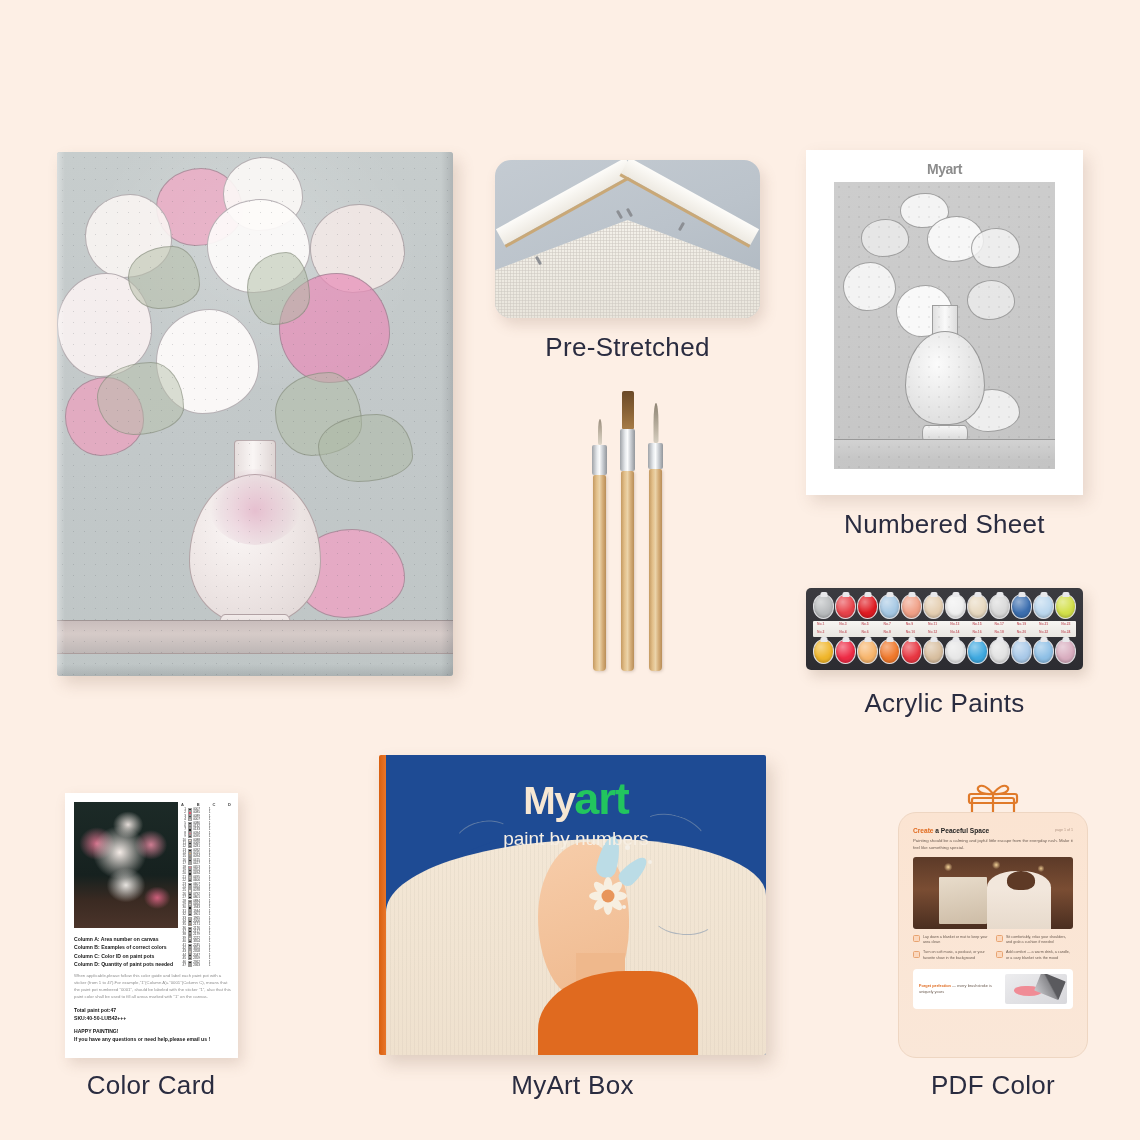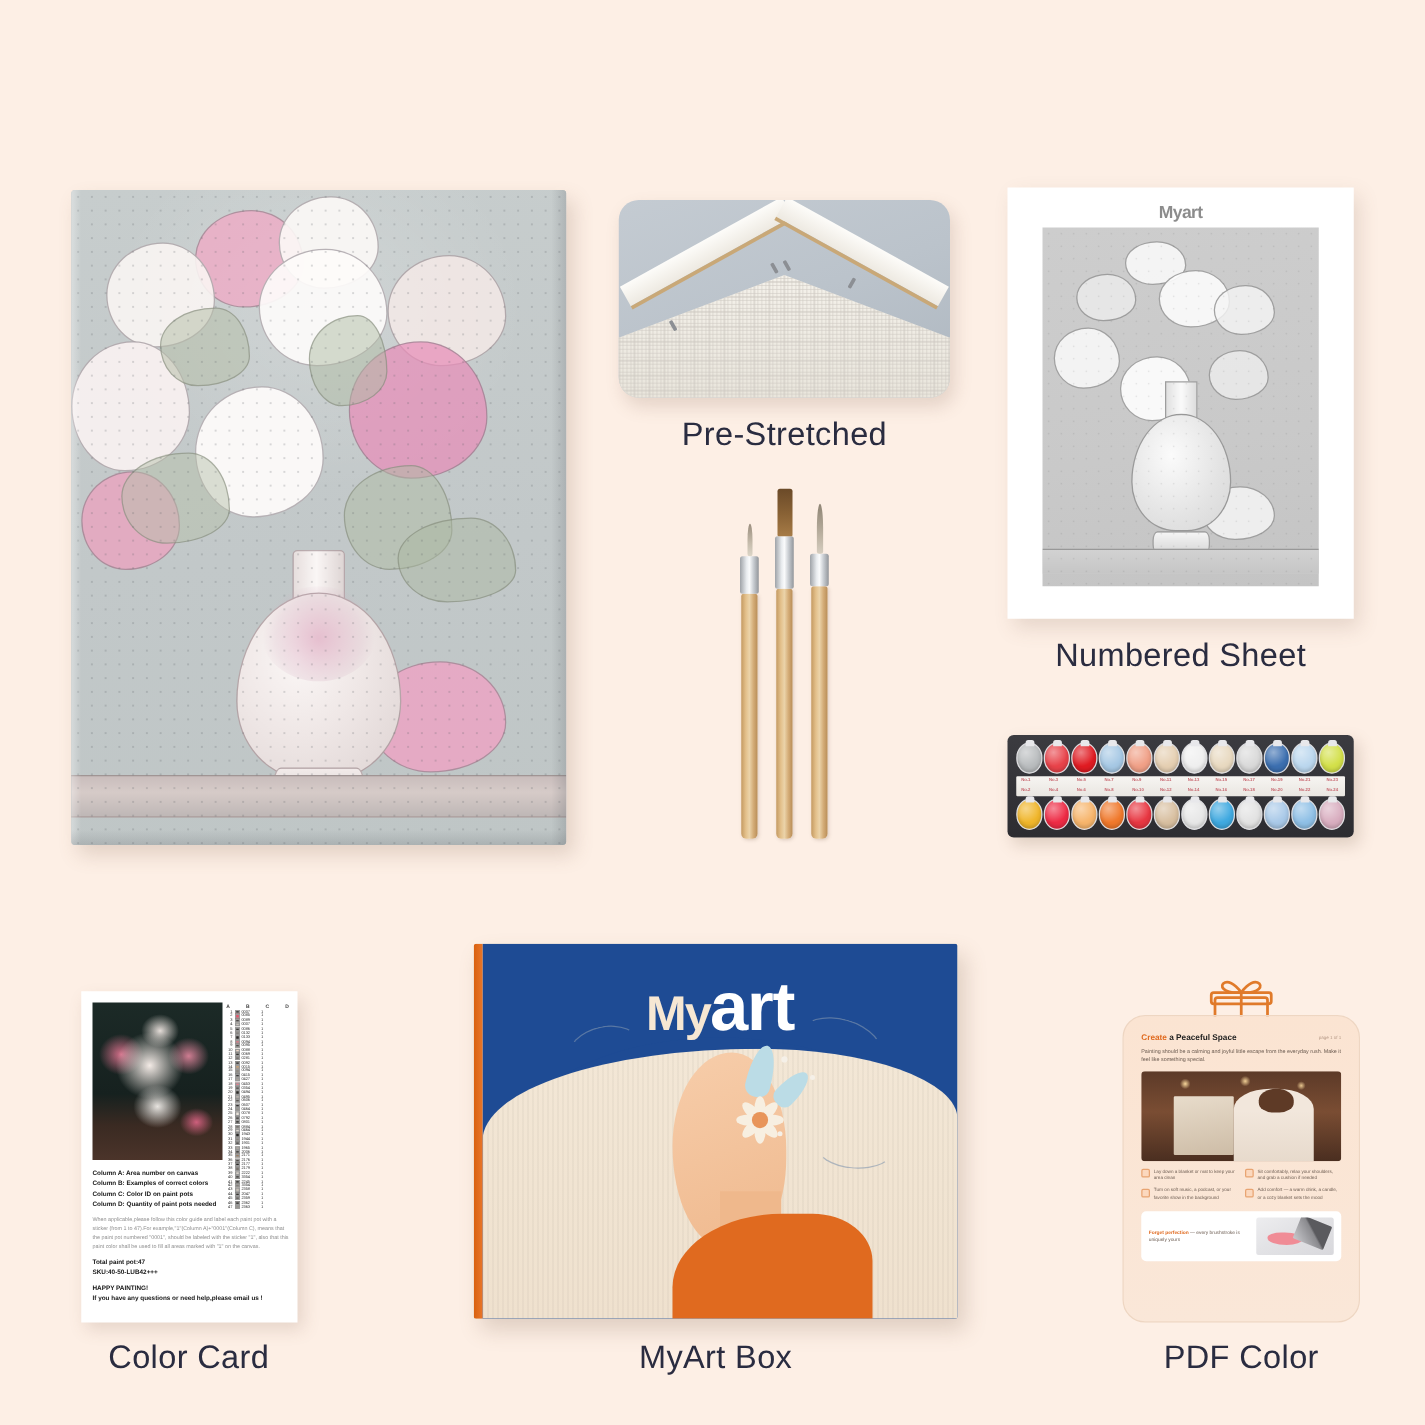--- a/index.html
+++ b/index.html
@@ -239,21 +239,21 @@
               background: #1E4B94; }
   .box-cream {
     position: absolute; left: 0; right: 0; bottom: 0; height: 72%;
     background:
       repeating-linear-gradient(90deg, rgba(0,0,0,0.030) 0 1px, transparent 1px 4px),
       linear-gradient(180deg, #F3E7D6, #EFE1CE);
     border-radius: 58% 42% 0 0 / 34% 26% 0 0;
   }
   .box-logo { position: absolute; left: 0; right: 0; top: 18px; text-align: center; }
   .logo-my { font-size: 39px; font-weight: 700; color: #F6E7D3; letter-spacing: -1.5px; }
-  .logo-art { font-size: 55px; font-weight: 700; color: #ffffff; letter-spacing: -1px; }
+  .logo-art { font-size: 45px; font-weight: 700; color: #22c55e; letter-spacing: -1px; }
   .box-sub { position: absolute; left: 0; right: 0; top: 73px; text-align: center;
              font-size: 19px; color: #F7EFE4; font-weight: 500; }
   .hair-main {
     position: absolute; left: 6%; top: 25%; width: 88%; height: 60%;
     background: #1E4B94; clip-path: ellipse(50% 50% at 50% 50%);
   }
   .face {
     position: absolute; left: 40%; top: 29%; width: 24%; height: 52%;
     background: linear-gradient(160deg,#F7CDAA,#EFB98E);
     border-radius: 52% 48% 40% 46% / 48% 50% 46% 52%;
@@ -476,20 +476,21 @@
         <div class="pot" style="background: radial-gradient(circle at 36% 30%, rgba(255, 255, 255, 0.45), transparent 55%), rgb(232, 55, 66);"></div>
         <div class="pot" style="background: radial-gradient(circle at 36% 30%, rgba(255, 255, 255, 0.45), transparent 55%), rgb(216, 191, 160);"></div>
         <div class="pot" style="background: radial-gradient(circle at 36% 30%, rgba(255, 255, 255, 0.45), transparent 55%), rgb(231, 231, 231);"></div>
         <div class="pot" style="background: radial-gradient(circle at 36% 30%, rgba(255, 255, 255, 0.45), transparent 55%), rgb(63, 169, 224);"></div>
         <div class="pot" style="background: radial-gradient(circle at 36% 30%, rgba(255, 255, 255, 0.45), transparent 55%), rgb(226, 226, 226);"></div>
         <div class="pot" style="background: radial-gradient(circle at 36% 30%, rgba(255, 255, 255, 0.45), transparent 55%), rgb(169, 201, 232);"></div>
         <div class="pot" style="background: radial-gradient(circle at 36% 30%, rgba(255, 255, 255, 0.45), transparent 55%), rgb(143, 192, 230);"></div>
         <div class="pot" style="background: radial-gradient(circle at 36% 30%, rgba(255, 255, 255, 0.45), transparent 55%), rgb(217, 174, 192);"></div>
       </div>
   </div>
+  <div class="caption" style="left:806px;top:688px;width:277px;">Acrylic Paints</div>
 
   <div class="colorcard-wrap">
     <div class="cc-art"></div>
     <div class="cc-tbl">
       <div class="cc-head">
         <span>A</span>
         <span>B</span>
         <span>C</span>
         <span>D</span>
       </div>
@@ -814,20 +815,21 @@
       </div>
       <div class="strand" style="left:18%;top:22%;width:60px;height:40px;transform:rotate(-12deg)"></div>
       <div class="strand" style="left:66%;top:20%;width:70px;height:44px;transform:rotate(16deg)"></div>
       <div class="strand" style="left:70%;top:48%;width:64px;height:36px;transform:rotate(184deg)"></div>
       <div class="dotw" style="left:63%;top:30%;width:5px;height:5px"></div>
       <div class="dotw" style="left:69%;top:35%;width:4px;height:4px"></div>
       <div class="dotw" style="left:62%;top:50%;width:4px;height:4px"></div>
       <div class="box-logo">
         <span class="logo-my">My</span><span class="logo-art">art</span>
       </div>
+      <div class="box-sub">paint by numbers</div>
     </div>
     <div class="box-spine"></div>
   </div>
   <div class="caption" style="left:379px;top:1070px;width:387px;">MyArt Box</div>
 
   <div class="pdf-wrap">
     <div class="gift-icon">
       <svg width="54" height="46" viewBox="0 0 54 46" fill="none" stroke="#E07A2A" stroke-width="2.2">
         <rect x="6" y="16" width="42" height="28" rx="2"></rect>
         <rect x="3" y="12" width="48" height="9" rx="2"></rect>

